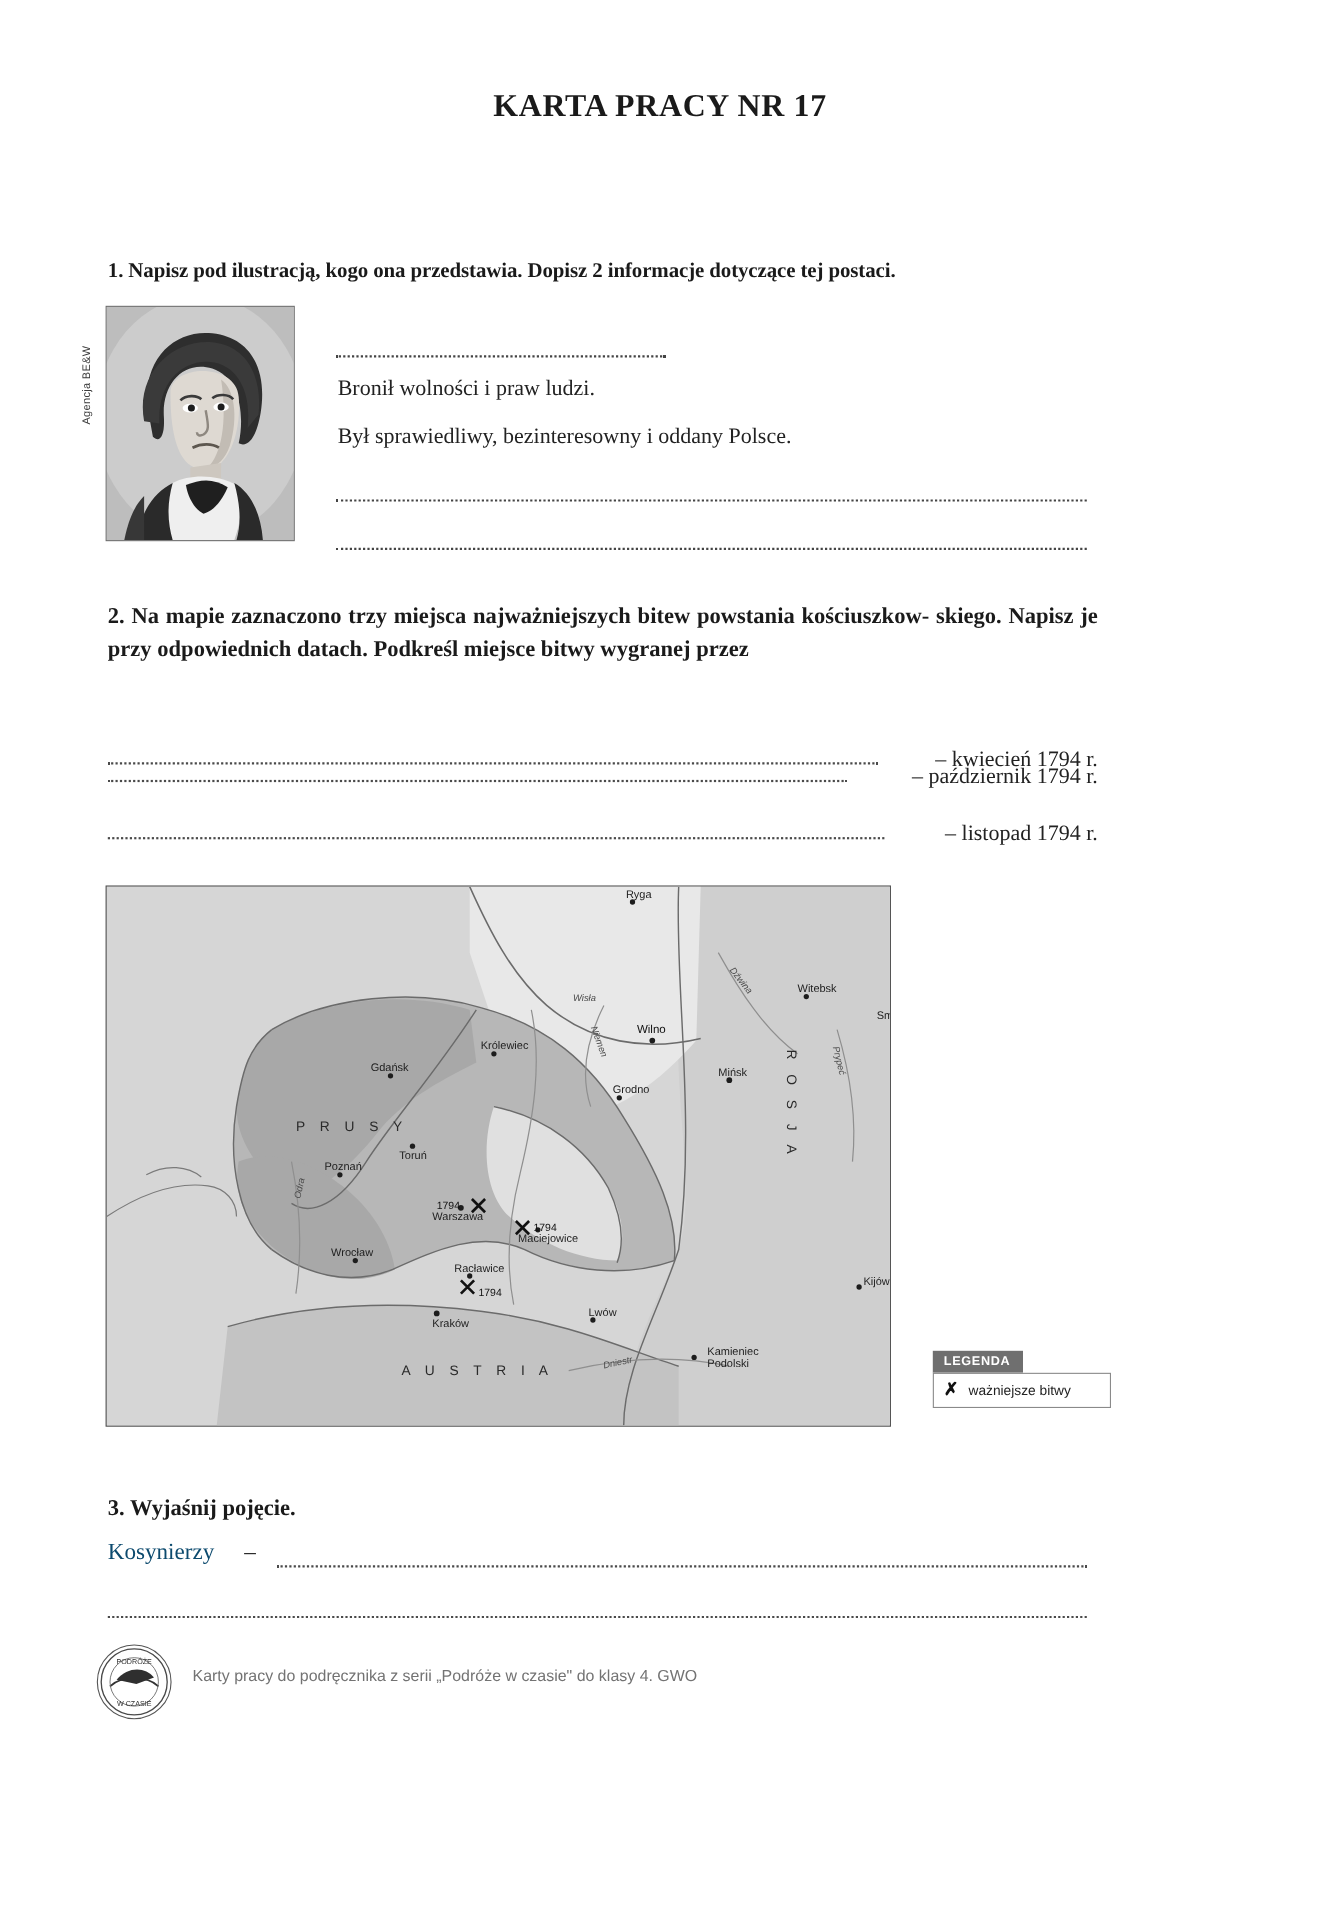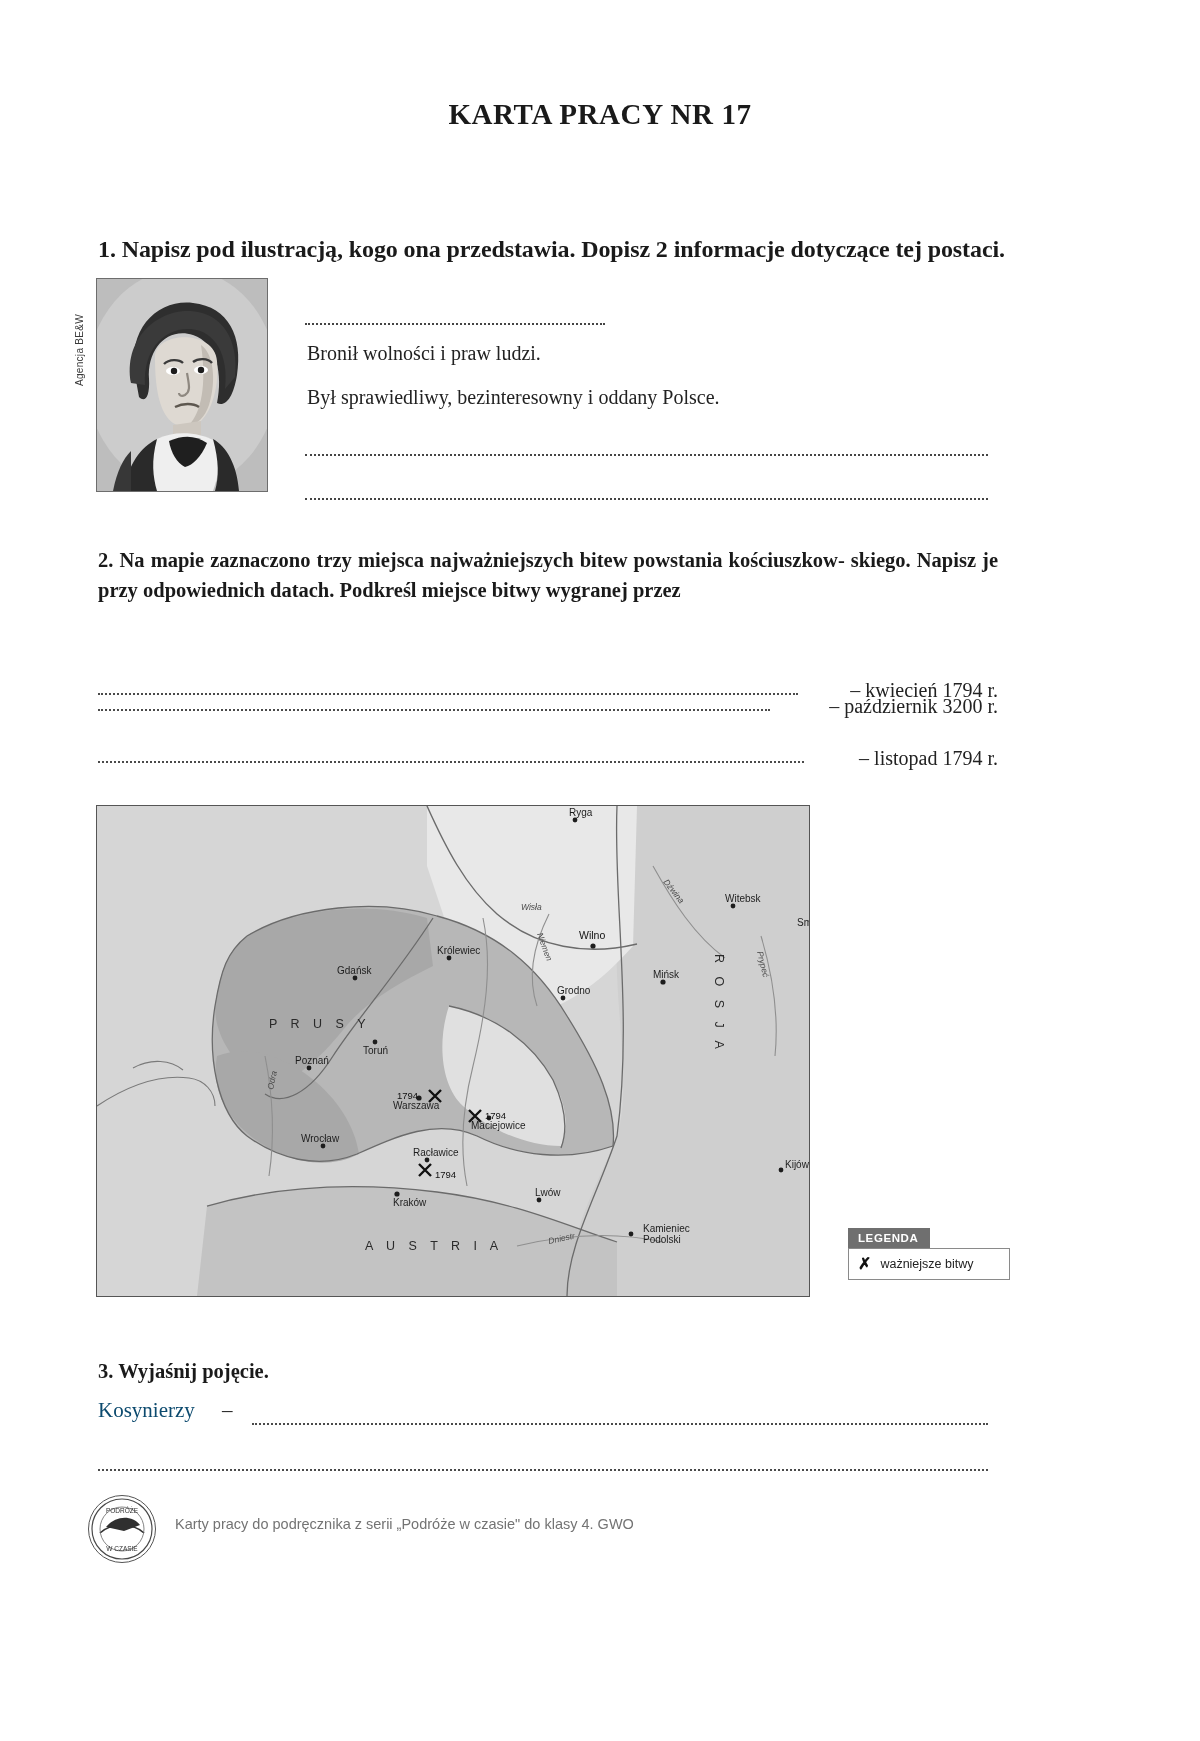--- a/index.html
+++ b/index.html
@@ -7,31 +7,31 @@
     width:1200px; height:1741px;
     background:#ffffff;
     font-family:"Liberation Serif", serif;
     color:#1b1b1b;
     position:relative;
     overflow:hidden;
   }
   .page { position:absolute; inset:0; }
 
   
-  .title-block { position:absolute; top:96px; left:0; width:1200px; text-align:center; }
+  .title-block { position:absolute; top:78px; left:0; width:1200px; text-align:center; }
   .title-line {
     font-family:"Liberation Serif", serif;
     font-weight:bold; font-size:29px; letter-spacing:0.6px; color:#1a1a1a;
     line-height:36px;
   }
 
   
   .ex1-instruction {
     position:absolute; top:236px; left:98px; width:900px;
-    font-weight:bold; font-size:24px; letter-spacing:-0.1px; color:#1a1a1a;
+    font-weight:bold; font-size:19px; letter-spacing:-0.1px; color:#1a1a1a;
     white-space:nowrap;
   }
 
   .portrait {
     position:absolute; top:278px; left:96px; width:170px; height:212px;
     border:1px solid #6d6d6d; overflow:hidden;
     background:linear-gradient(160deg,#cfcfcf 0%,#b4b4b4 45%,#9a9a9a 100%);
   }
   .portrait svg { display:block; }
   .credit {
@@ -183,21 +183,21 @@
     <span>2. Na mapie zaznaczono trzy miejsca najważniejszych bitew powstania kościuszkow-</span>
     <span>skiego. Napisz je przy odpowiednich datach. Podkreśl miejsce bitwy wygranej przez</span>
   </div>
 
   <div class="date-row" style="top:676px;text-decoration:underline;">
     <div class="dotfill" style="width:700px;"></div>
     <div class="datelabel">– kwiecień 1794 r.</div>
   </div>
   <div class="date-row" style="top:692px;">
     <div class="dotfill" style="width:672px;"></div>
-    <div class="datelabel">– październik 3200 r.</div>
+    <div class="datelabel">– październik 1794 r.</div>
   </div>
   <div class="date-row" style="top:744px;">
     <div class="dotfill" style="width:706px;"></div>
     <div class="datelabel">– listopad 1794 r.</div>
   </div>
 
   <div class="map-frame">
     <svg width="712" height="490" viewBox="0 0 712 490">
       <defs>
         <style>

